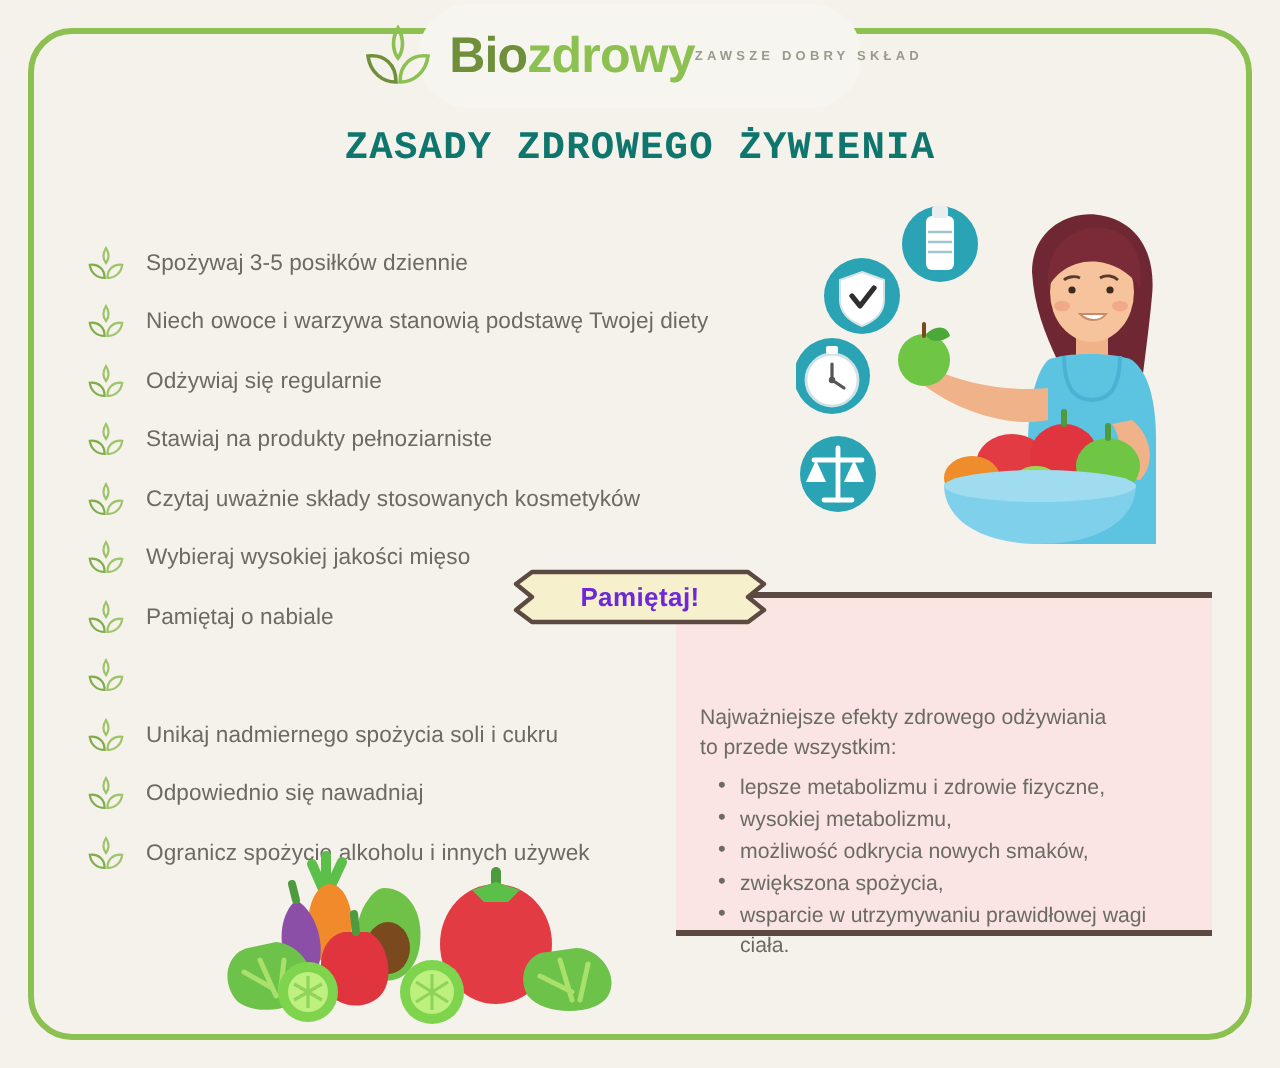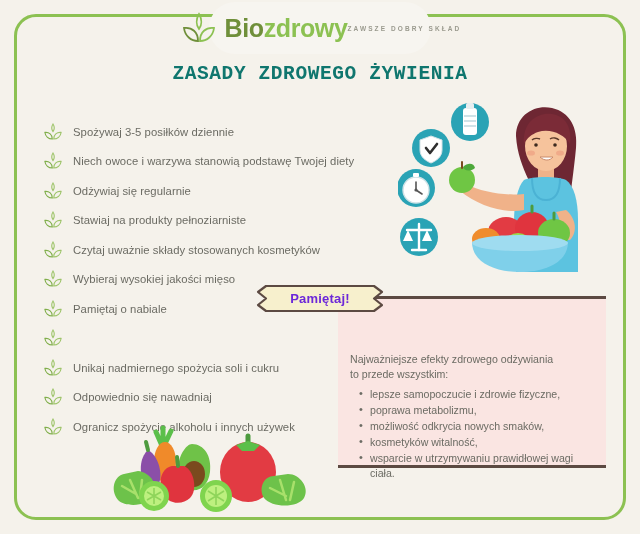--- a/index.html
+++ b/index.html
@@ -417,21 +417,21 @@
   <div id="remember-banner">
     <svg viewBox="0 0 136 31" width="136" height="31">
       <path d="M14 3 L122 3 L130 9 L122 15.5 L130 22 L122 28 L14 28 L6 22 L14 15.5 L6 9 Z" fill="#f7f0cd" stroke="#5c4a42" stroke-width="2.2" stroke-linejoin="round"></path>
     </svg>
     <span class="ban-label">Pamiętaj!</span>
   </div>
 
   <div id="remember-body">
     <div id="remember-intro">Najważniejsze efekty zdrowego odżywiania to przede wszystkim:</div>
     <ul id="remember-list">
-      <li>lepsze samopoczucie i zdrowie fizyczne,</li>
-      <li>poprawa metabolizmu,</li>
+      <li>lepsze metabolizmu i zdrowie fizyczne,</li>
+      <li>wysokiej metabolizmu,</li>
       <li>możliwość odkrycia nowych smaków,</li>
-      <li>kosmetyków witalność,</li>
+      <li>zwiększona spożycia,</li>
       <li>wsparcie w utrzymywaniu prawidłowej wagi ciała.</li>
     </ul>
   </div>
 
 </div>
 
 </body></html>

